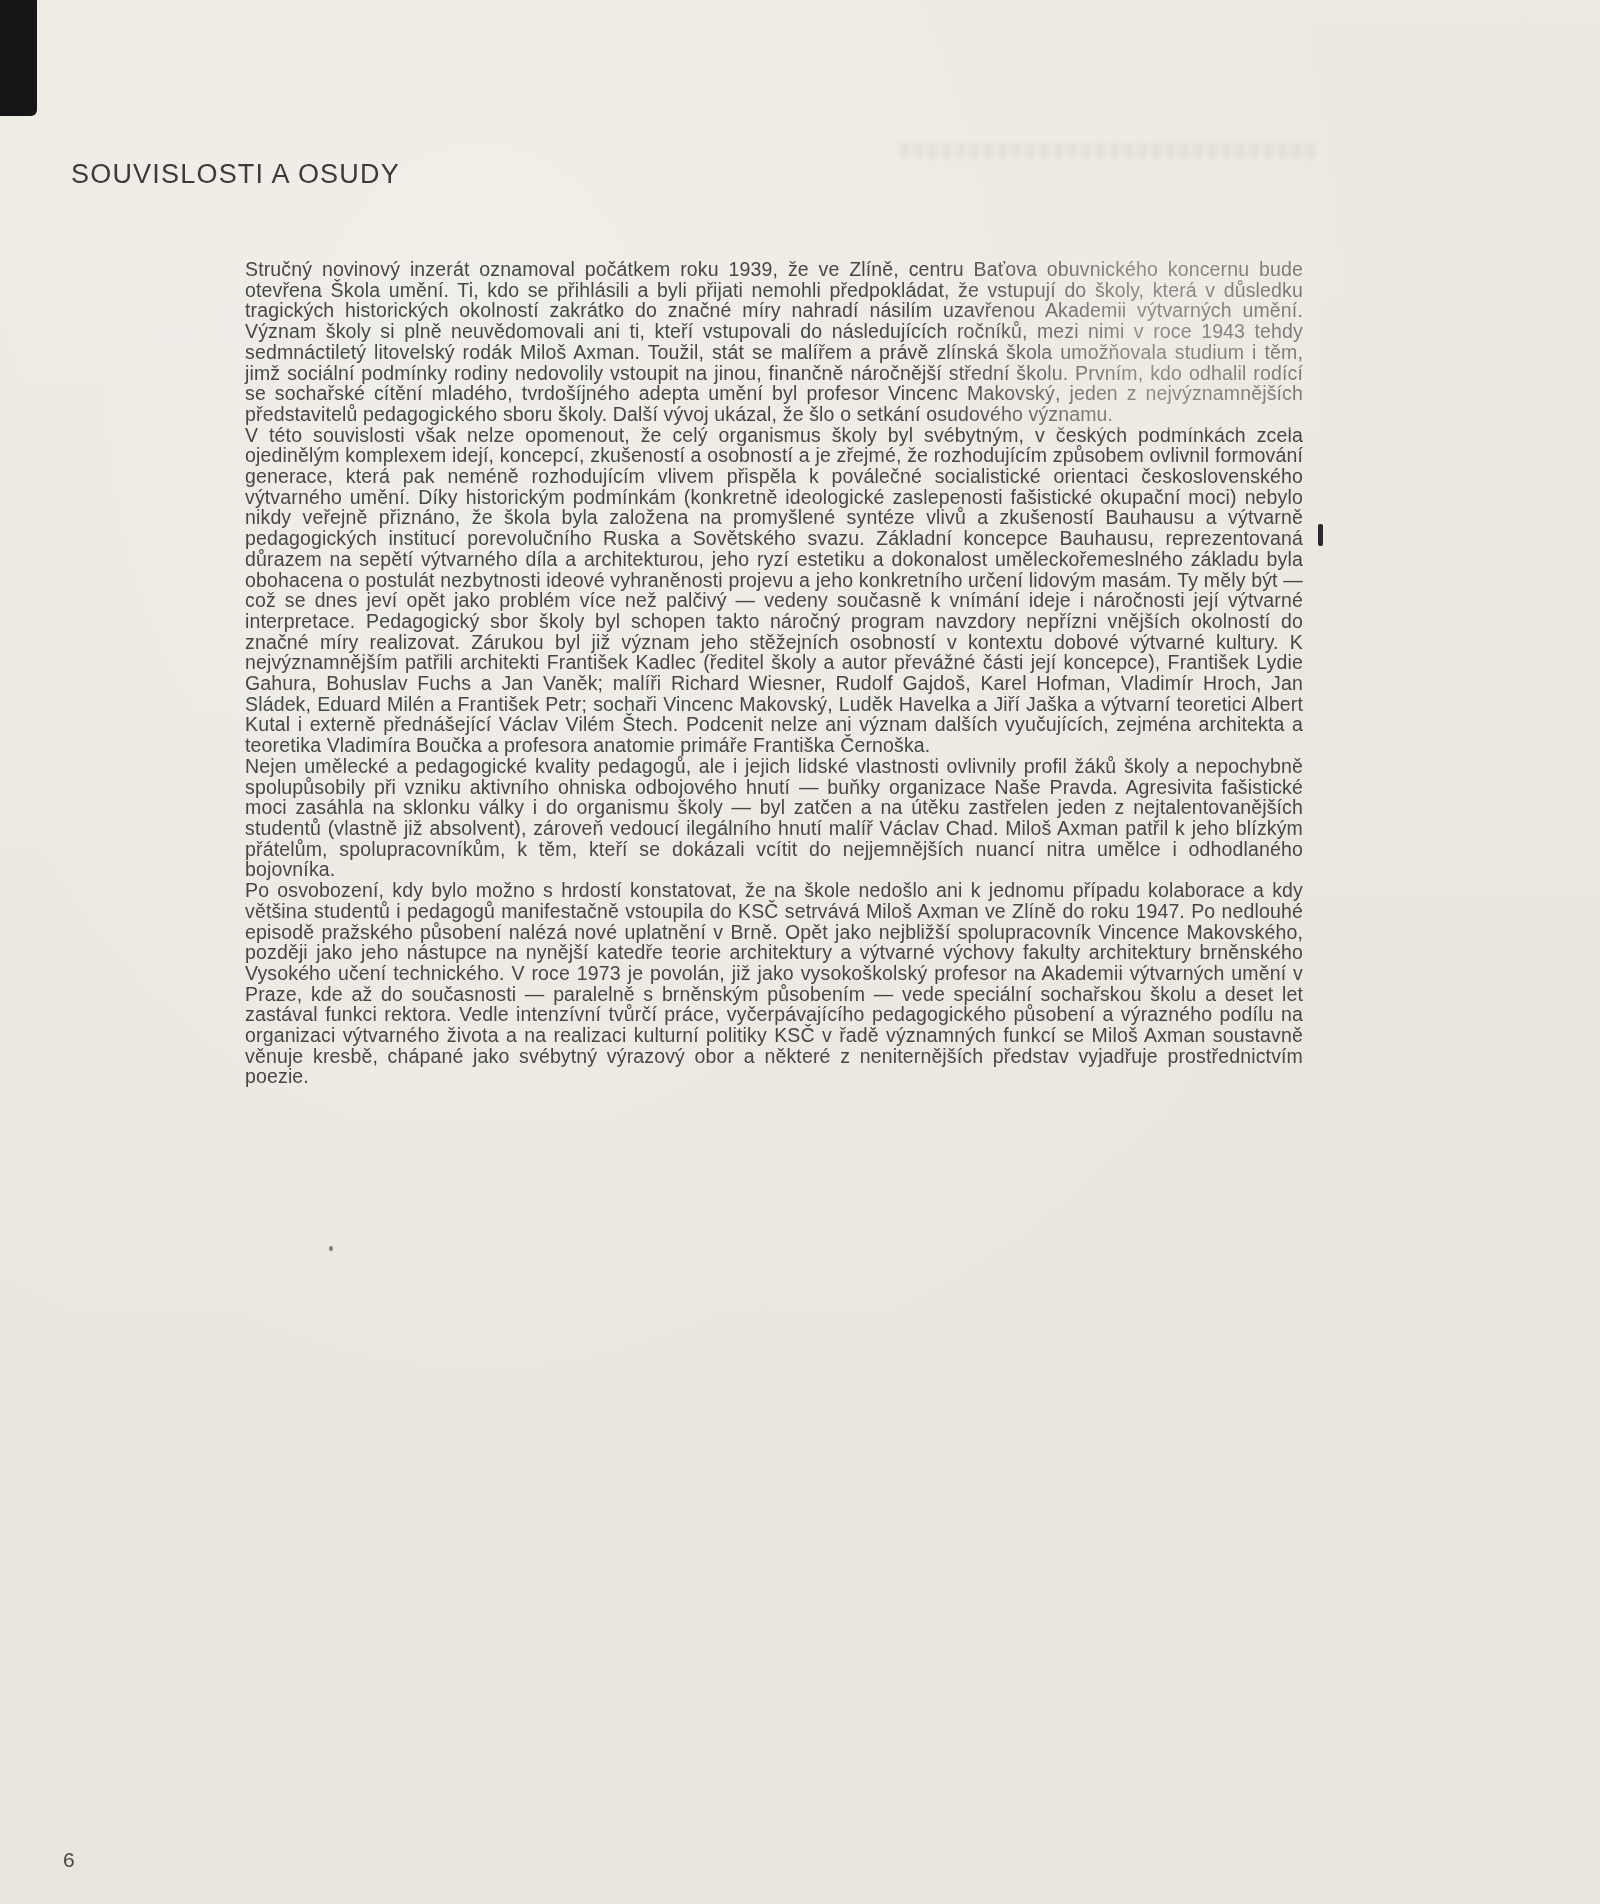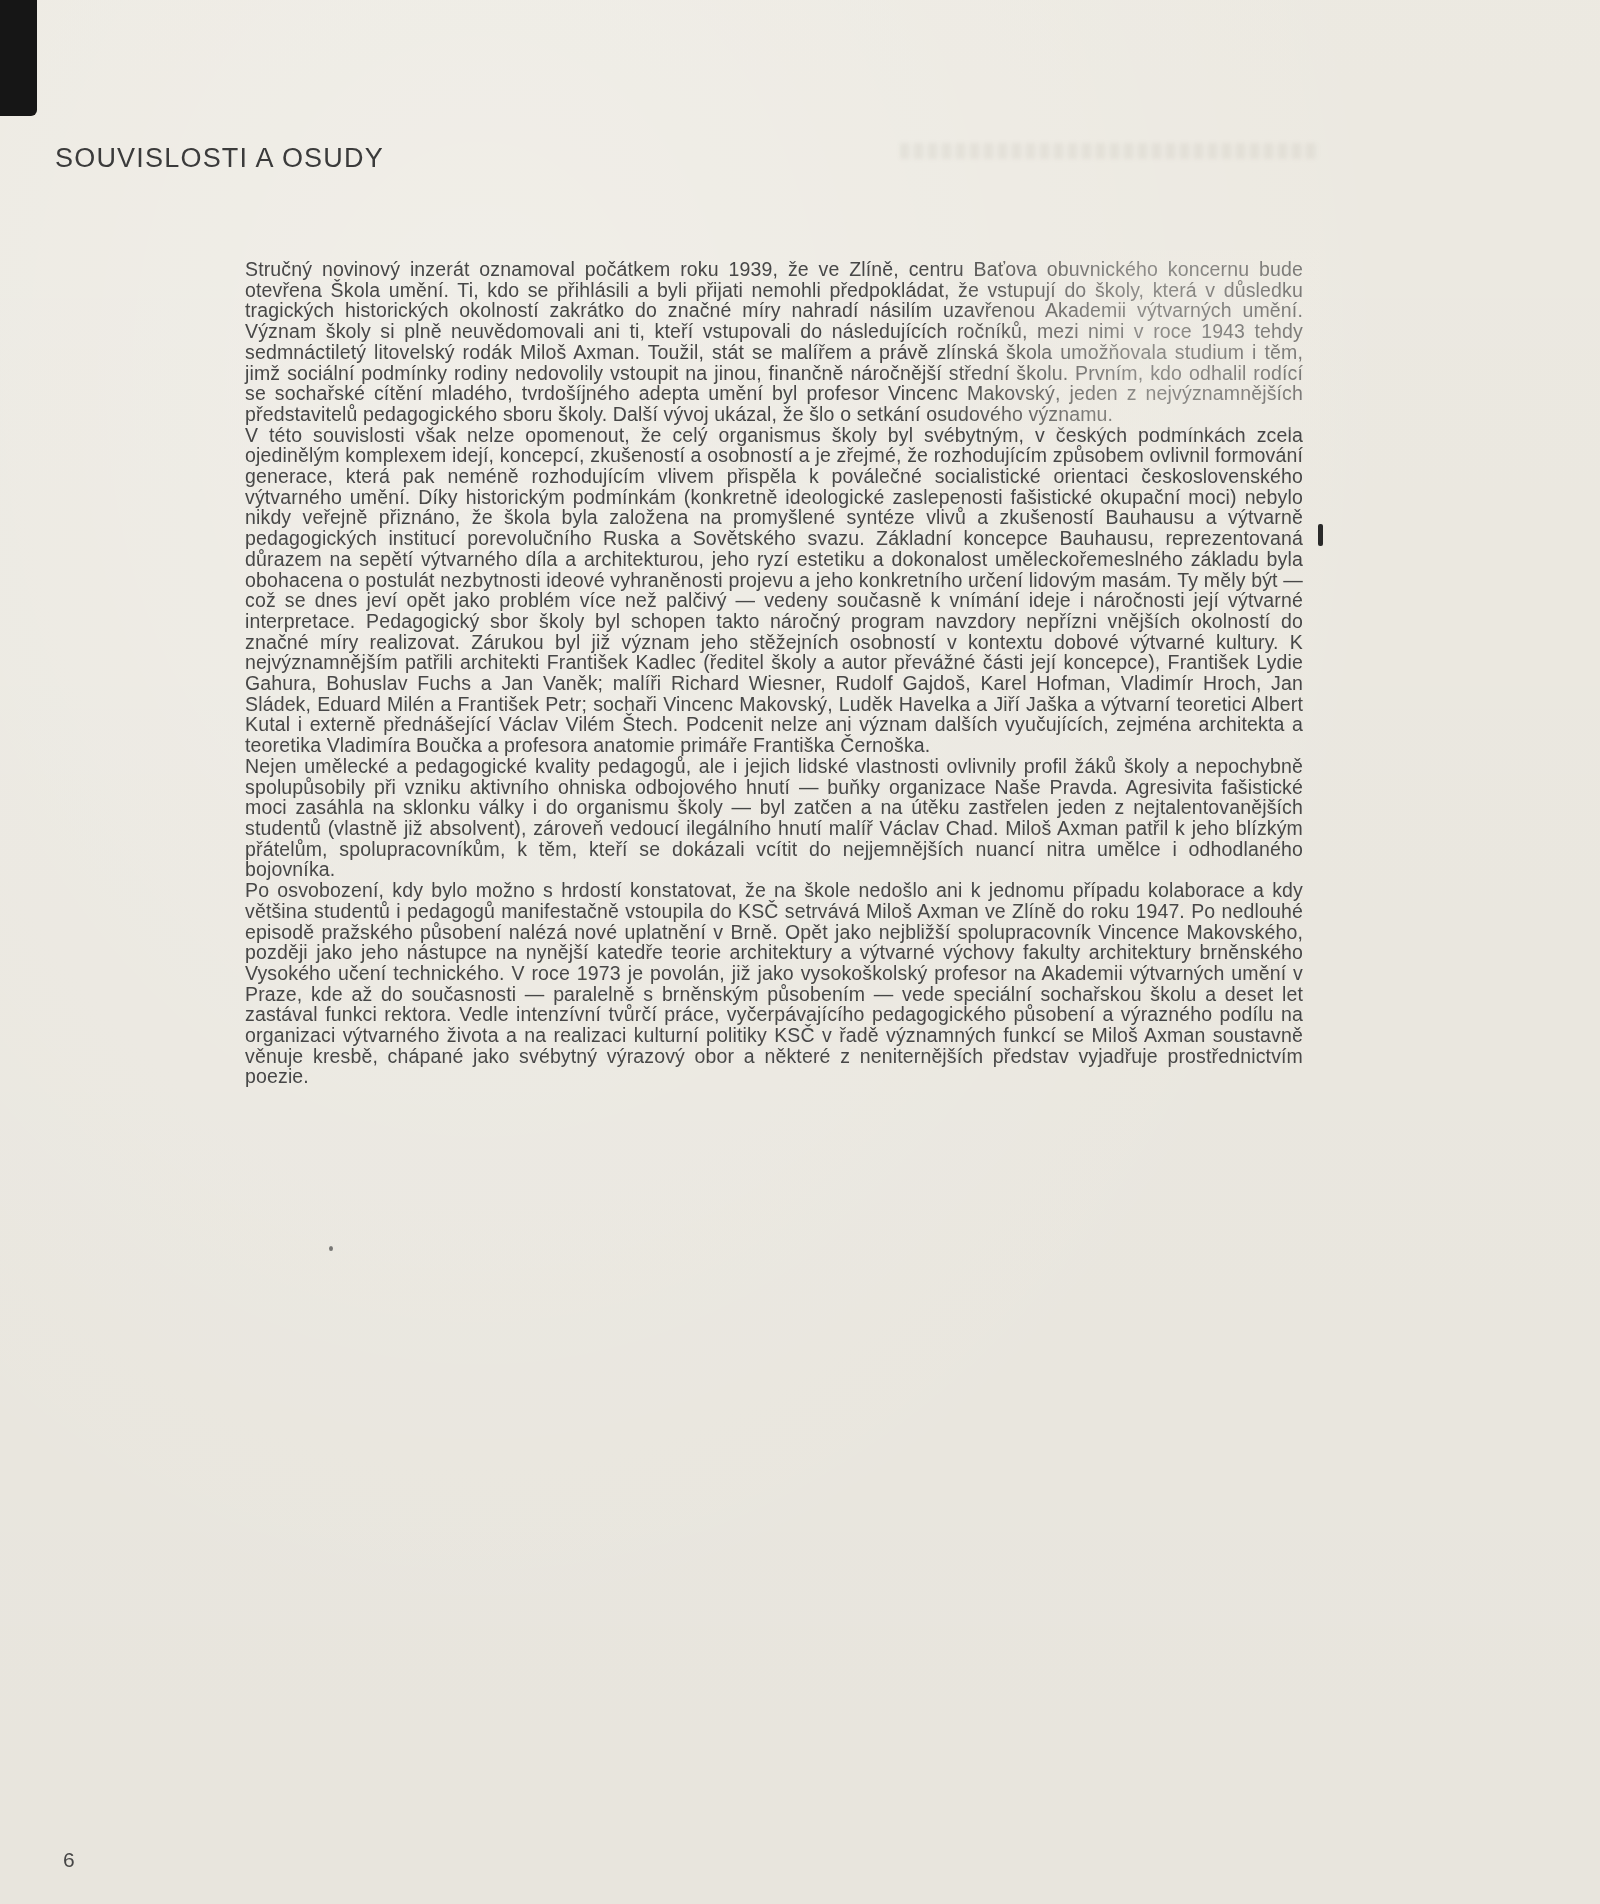--- a/index.html
+++ b/index.html
@@ -39,21 +39,21 @@
     background: repeating-linear-gradient(90deg,
       rgba(120,115,100,0.16) 0 9px,
       rgba(120,115,100,0.02) 9px 14px);
     filter: blur(2px);
     opacity: 0.55;
   }
   .title {
     position: absolute;
     left: 55px;
     top: 143px;
-    margin: 0;
+    margin: 16px;
     font-size: 27px;
     font-weight: 400;
     letter-spacing: 1.2px;
     color: var(--title-ink, #3b3b3b);
   }
   .body {
     position: absolute;
     left: 245px;
     top: 259px;
     width: 1058px;

